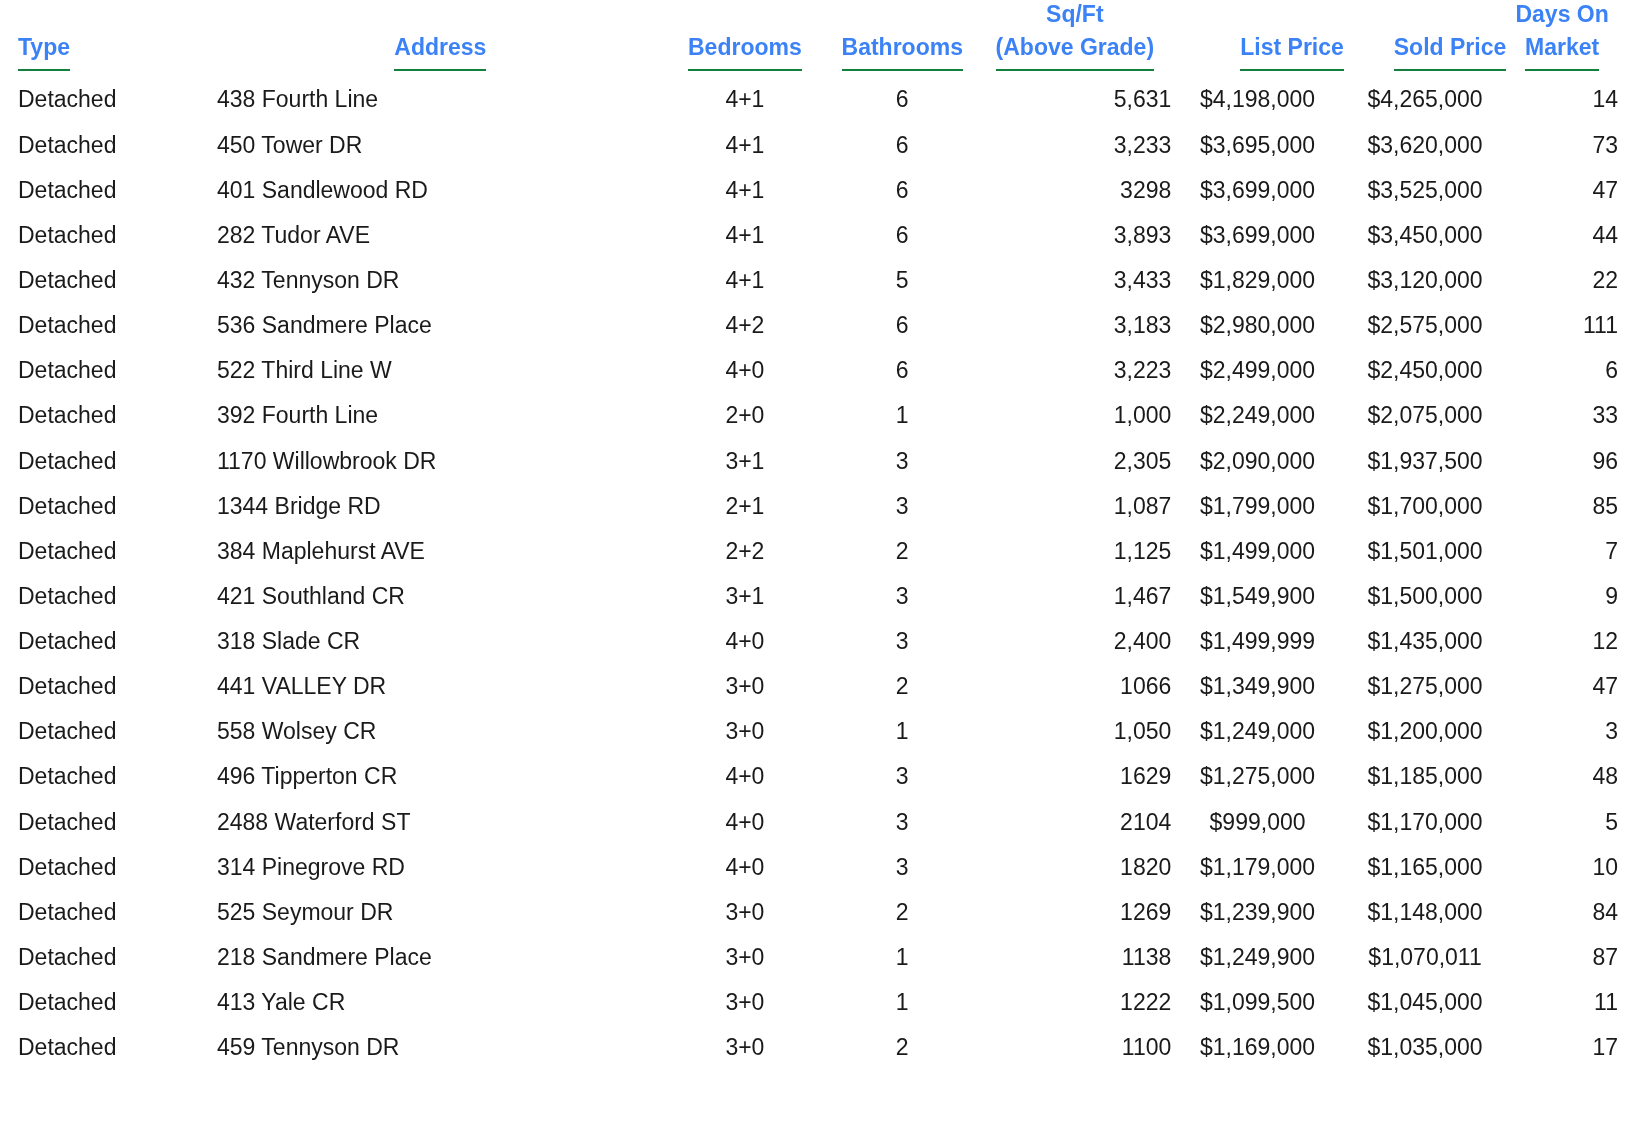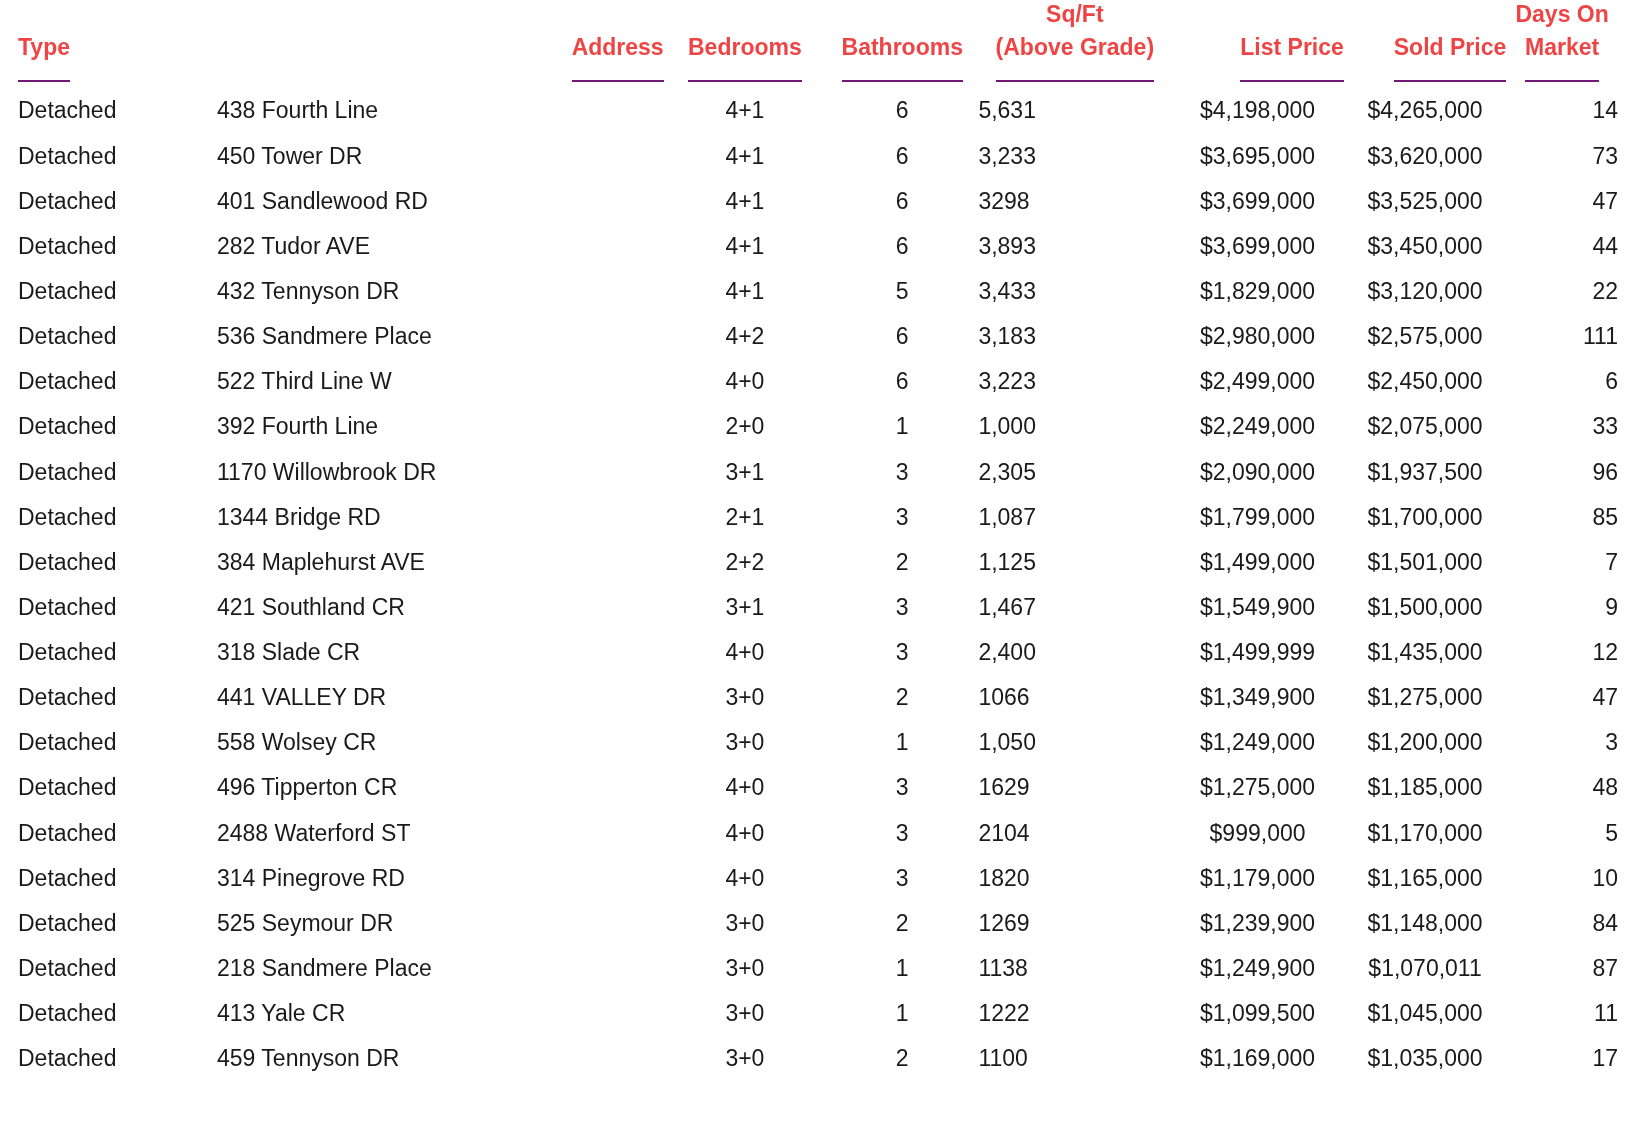--- a/index.html
+++ b/index.html
@@ -24,29 +24,29 @@
   table.listing-table {
     border-collapse: collapse;
     width: 1600px;
     margin-left: 18px;
     margin-top: 0;
     table-layout: fixed;
   }
   table.listing-table thead th {
     font-size: 23px;
     font-weight: bold;
-    color: #ef4444;
+    color: #3b82f6;
     vertical-align: bottom;
     padding: 0 0 6px 0;
     line-height: 1.28;
   }
   .hdr-inner {
     display: inline-block;
-    border-bottom: 2px solid #701a75;
-    padding-bottom: 17px;
+    border-bottom: 2px solid #15803d;
+    padding-bottom: 6px;
   }
   .hdr-two-line {
     display: block;
     text-align: center;
   }
   .hdr-top {
     display: block;
     font-weight: bold;
     border-bottom: none;
     padding-bottom: 4px;
@@ -63,33 +63,33 @@
   col.c-address   { width: 440px; }
   col.c-beds      { width: 160px; }
   col.c-baths     { width: 150px; }
   col.c-sqft      { width: 190px; }
   col.c-list      { width: 170px; }
   col.c-sold      { width: 160px; }
   col.c-days      { width: 110px; }
 
   
   th.h-type     { text-align: left; }
-  th.h-address  { text-align: right; }
+  th.h-address  { text-align: center; }
   th.h-beds     { text-align: center; }
   th.h-baths    { text-align: center; }
   th.h-sqft     { text-align: center; }
   th.h-list     { text-align: right; }
   th.h-sold     { text-align: right; }
   th.h-days     { text-align: center; }
 
   td.d-type     { text-align: left; padding-left: 2px; }
   td.d-address  { text-align: left; padding-left: 18px; }
   td.d-beds     { text-align: center; }
   td.d-baths    { text-align: center; }
-  td.d-sqft     { text-align: left; }
+  td.d-sqft     { text-align: right; }
   td.d-list     { text-align: center; }
   td.d-sold     { text-align: center; }
   td.d-days     { text-align: right; }
 
   th.h-sqft .hdr-inner,
   th.h-list .hdr-inner,
   th.h-sold .hdr-inner,
   th.h-days .hdr-inner,
   th.h-beds .hdr-inner,
   th.h-baths .hdr-inner { text-align: center; }

